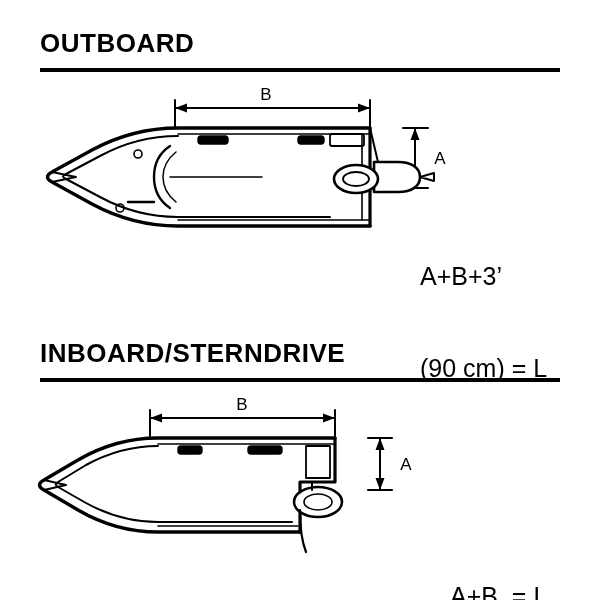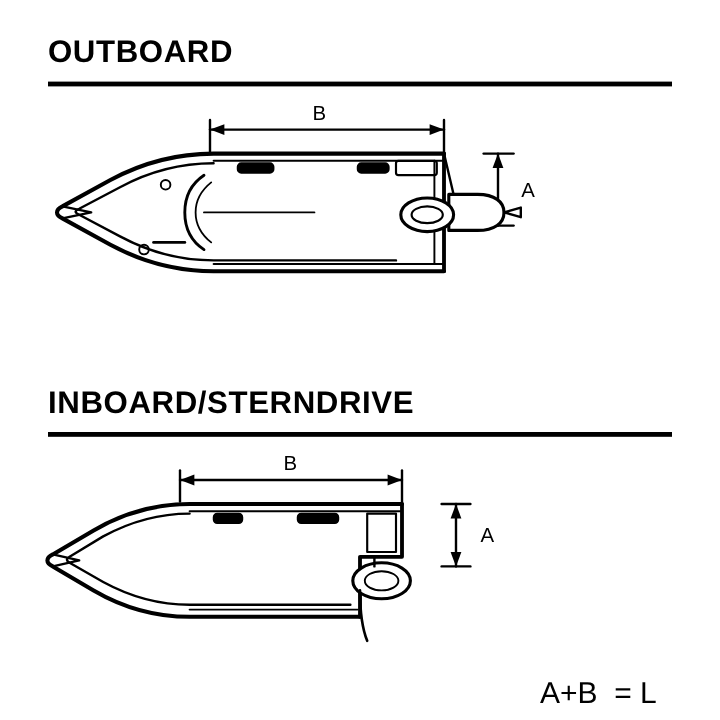--- a/index.html
+++ b/index.html
@@ -20,21 +20,21 @@
     left: 0; top: 0;
     width: 600px;
     height: 600px;
   }
   .section {
     position: absolute;
     left: 0;
     width: 483px;
   }
   .section-outboard { top: 0; height: 310px; }
-  .section-inboard  { top: 302px; height: 280px; }
+  .section-inboard  { top: 320px; height: 280px; }
 
   .section-title {
     position: absolute;
     left: 40px;
     font-size: 26px;
     font-weight: bold;
     letter-spacing: 0.5px;
     line-height: 1;
     white-space: nowrap;
   }
@@ -117,20 +117,24 @@
           <ellipse cx="326" cy="99" rx="22" ry="14" stroke-width="2.6" fill="#ffffff"></ellipse>
           <ellipse cx="326" cy="99" rx="13" ry="7" stroke-width="1.8"></ellipse>
           <line x1="340" y1="48" x2="348" y2="82" stroke-width="2"></line>
         </g>
 
         <text x="236" y="20" font-family="Liberation Sans, sans-serif" font-size="17" text-anchor="middle">B</text>
         <text x="410" y="84" font-family="Liberation Sans, sans-serif" font-size="17" text-anchor="middle">A</text>
       </svg>
     </div>
 
+    <div class="formula" style="left:420px; top:200px;">
+      <div>A+B+3’</div>
+      <div>(90 cm) = L</div>
+    </div>
   </div>
 
   <div class="section section-inboard">
 
     <div class="section-title" style="top:20px;">INBOARD/STERNDRIVE</div>
 
     <div class="section-rule" style="top:58px;"></div>
 
     <div class="diagram" style="left:30px; top:70px; width:400px; height:180px;">
       <svg width="400" height="180" viewBox="0 0 400 180">

